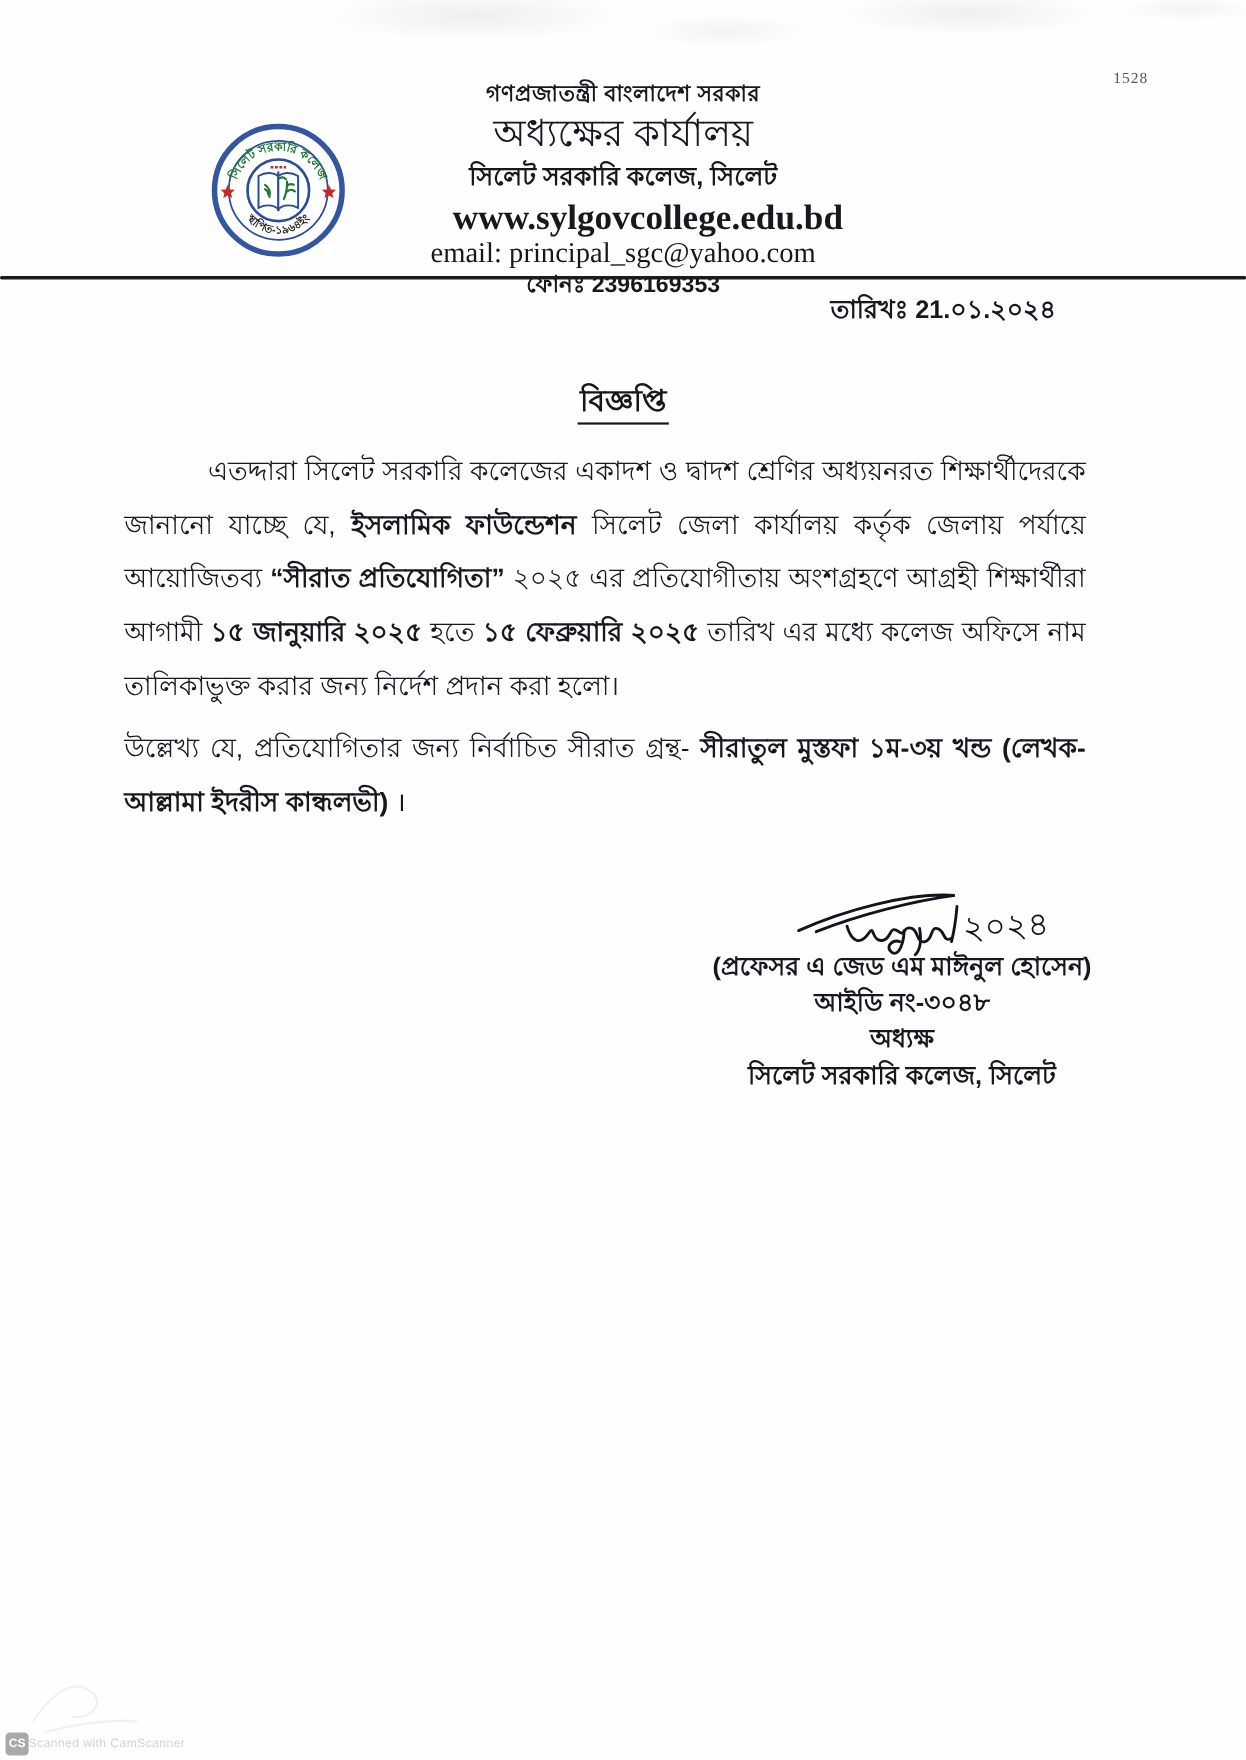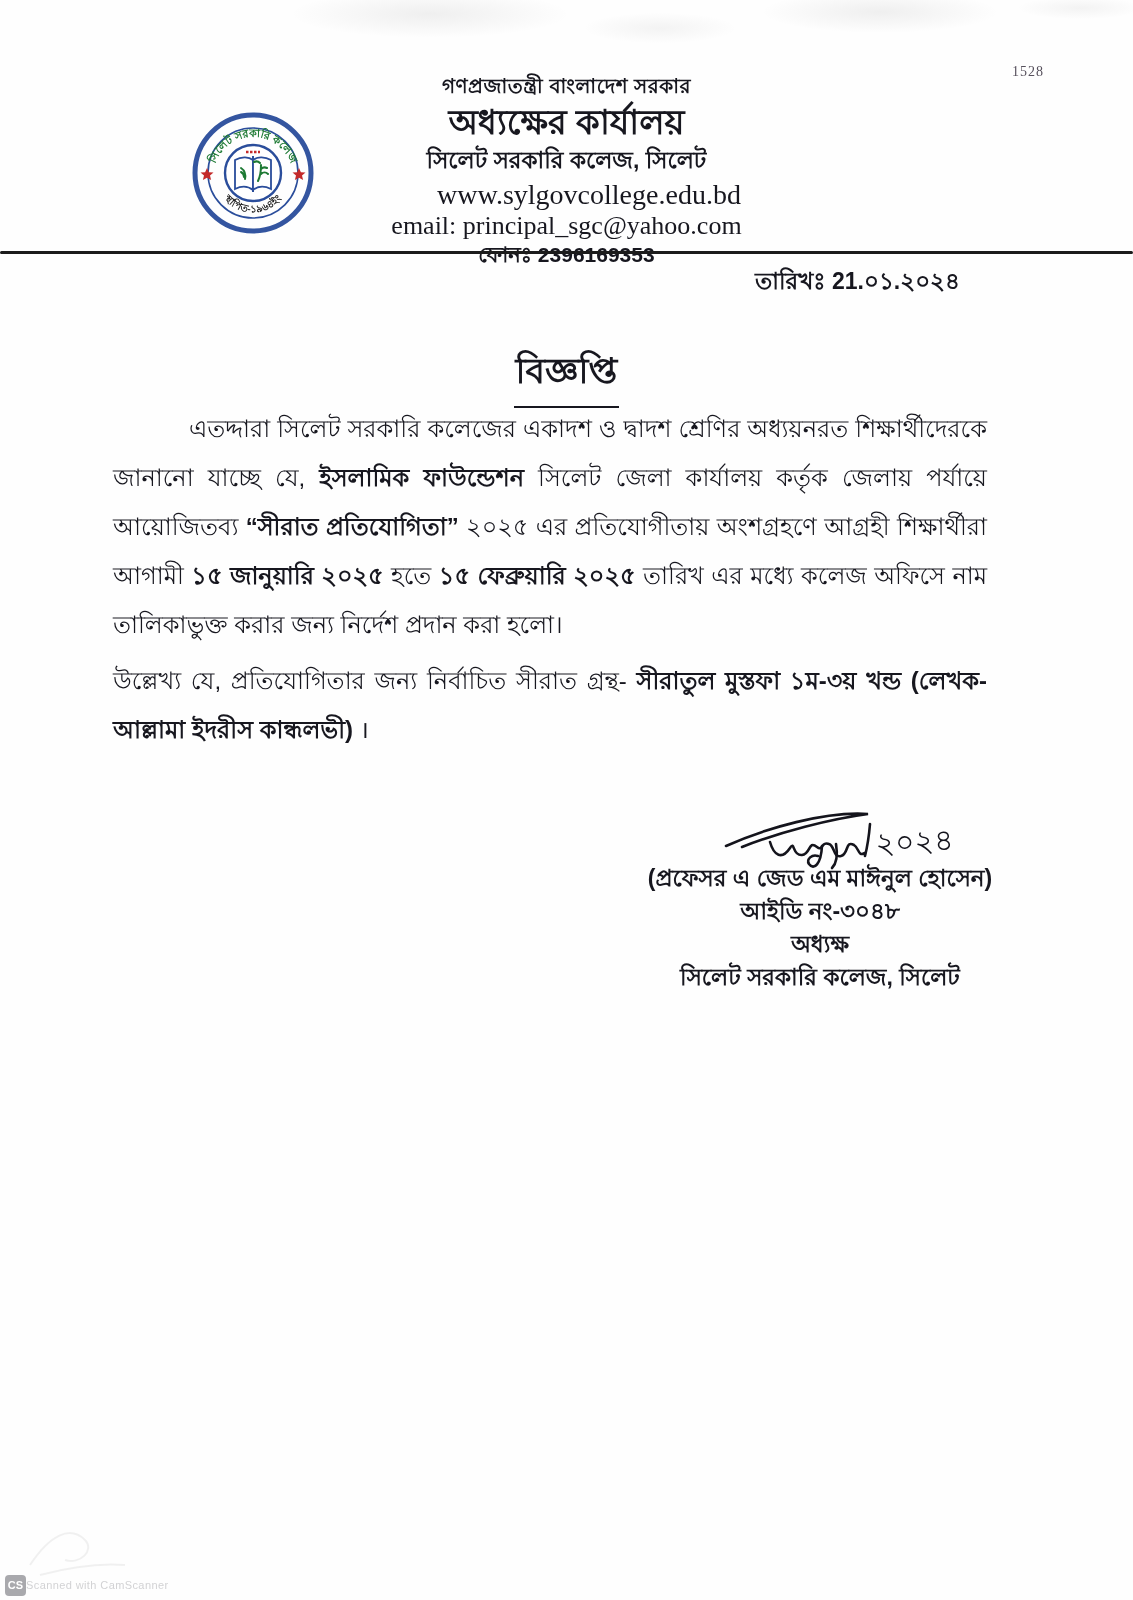--- a/index.html
+++ b/index.html
@@ -25,40 +25,40 @@
     position:absolute;top:64px;left:1012px;
     font-family:"Liberation Serif",serif;
     font-size:14px;color:#56505c;letter-spacing:1px;
   }
   .seal{position:absolute;left:190px;top:110px;width:126px;height:126px;}
   .header{
     position:absolute;left:0;top:76px;width:1133px;
     text-align:center;line-height:1;
   }
   .h-gov{font-size:20px;font-weight:700;margin:0 0 9px 0;letter-spacing:0.5px;}
-  .h-office{font-size:34px;font-weight:700;margin:0 0 10px 0;}
+  .h-office{font-size:34px;font-weight:400;margin:0 0 10px 0;}
   .h-college{font-size:23px;font-weight:700;margin:0 0 9px 0;}
-  .h-web{font-family:"Liberation Serif",serif;font-size:28px;font-weight:400;margin:0 0 4px 0;padding-left:45px;}
+  .h-web{font-family:"Liberation Serif",serif;font-size:32px;font-weight:700;margin:0 0 4px 0;padding-left:45px;}
   .h-email{font-family:"Liberation Serif",serif;font-size:26px;margin:0 0 5px 0;}
   .h-phone{font-size:21px;font-weight:700;margin:0;}
   .rule{
     position:absolute;left:0;top:251px;width:1133px;height:3px;
     background:#1c1c1c;border-radius:2px;
   }
   .date-line{
     position:absolute;top:263px;right:173px;
     font-size:23px;font-weight:600;
   }
   .notice-title{
     position:absolute;left:0;top:344px;width:1133px;text-align:center;
   }
   .notice-title span{
-    font-size:35px;font-weight:600;
+    font-size:27px;font-weight:600;
     border-bottom:2px solid #17171f;
-    padding:0 2px 16px 2px;
+    padding:0 2px 4px 2px;
   }
   .body-text{
     position:absolute;left:113px;top:404px;width:874px;
     font-size:24px;line-height:49px;text-align:justify;
   }
   .body-text p{margin:0;}
   .body-text p.p1{text-indent:76px;margin-bottom:7px;}
   .b{font-weight:700;}
   .sig-svg{position:absolute;left:718px;top:798px;width:245px;height:76px;}
   .sig-block{

